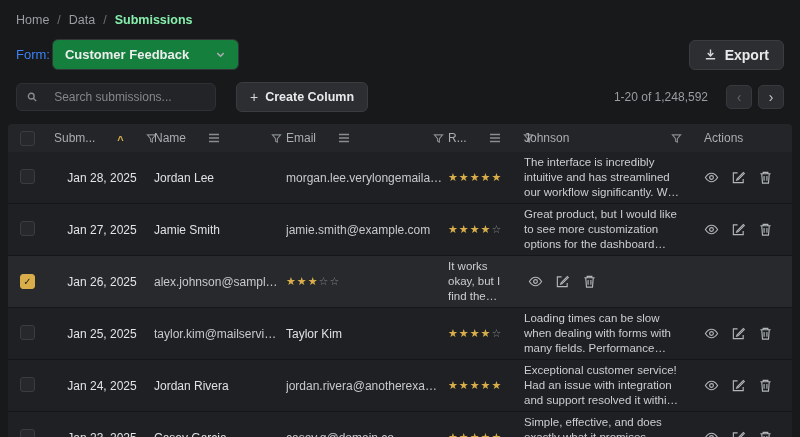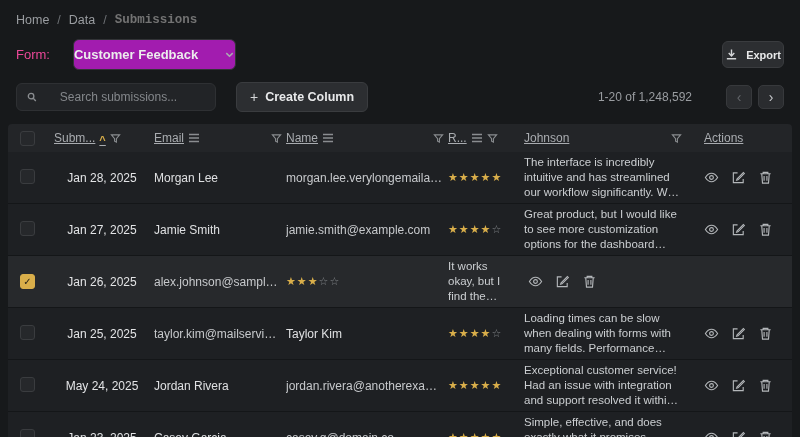--- a/index.html
+++ b/index.html
@@ -5,70 +5,70 @@
   * { margin:0; padding:0; box-sizing:border-box; }
   html,body { background:#101214; }
   .app {
     position:relative; width:800px; height:437px; overflow:hidden;
     background:#17191b; color:#d9dbdd;
     font-family:"Liberation Sans","DejaVu Sans",sans-serif; font-size:12px;
   }
   
   .breadcrumb { display:flex; align-items:center; gap:8px; padding:13px 16px 0 16px; font-size:12.5px; }
   .bc-item { color:#9a9da1; cursor:pointer; }
-  .bc-item.active { color:#737373; font-weight:bold;font-family:Liberation Mono, monospace; }
+  .bc-item.active { color:#86efac; font-weight:bold; }
   .bc-sep { color:#6d7074; }
   
   .bar1 { display:flex; align-items:center; margin:12px 16px 0 16px; }
-  .form-label { color:#ec4899; font-size:13px; margin-right:23px; }
+  .form-label { color:#3b82f6; font-size:13px; margin-right:2px; }
   .form-select {
-    display:flex; align-items:center; gap:26px; background:#a21caf; border:1px solid #323437;
-    border-radius:6px; padding:7px 0; cursor:pointer;
+    display:flex; align-items:center; gap:26px; background:#15803d; border:1px solid #323437;
+    border-radius:6px; padding:7px 12px; cursor:pointer;
   }
   .form-select .sel-value { font-weight:bold; font-size:13px; color:#eceded; }
   .icon-chevron { width:11px; height:11px; stroke:#a9acb0; fill:none; stroke-width:1.6; }
   .spacer { flex:1; }
   .btn-export {
     display:flex; align-items:center; gap:8px; background:#2c2e31; border:1px solid #3a3c3f;
-    border-radius:6px; padding:6px 2px; cursor:pointer; color:#e8e9ea; font-weight:bold; font-size:11px;
+    border-radius:6px; padding:6px 14px; cursor:pointer; color:#e8e9ea; font-weight:bold; font-size:14px;
   }
   .icon-download { width:13px; height:13px; stroke:#d4d6d8; fill:none; stroke-width:1.5; }
   
   .bar2 { display:flex; align-items:center; margin:12px 16px 0 16px; }
   .searchbox {
-    display:flex; align-items:center; gap:23px; background:#222427; border:1px solid #2e3033;
+    display:flex; align-items:center; gap:17px; background:#222427; border:1px solid #2e3033;
     border-radius:6px; padding:6px 10px; width:200px;
   }
   .icon-search { width:12px; height:12px; stroke:#8a8d90; fill:none; stroke-width:1.6; }
   .searchbox input {
     background:transparent; border:none; outline:none; color:#cfd1d3; font-size:12px; width:100%;
     font-family:"Liberation Sans","DejaVu Sans",sans-serif;
   }
   .searchbox input::placeholder { color:#84878b; }
   .btn-create {
     display:flex; align-items:center; gap:7px; background:#2c2e31; border:1px solid #3a3c3f;
     border-radius:6px; padding:6px 13px; margin-left:20px; cursor:pointer; color:#e8e9ea;
     font-weight:bold; font-size:12.5px;
   }
   .plus { font-weight:normal; font-size:14px; color:#d4d6d8; }
-  .range-text { color:#9a9da1; font-size:12px; margin-right:28px; }
+  .range-text { color:#9a9da1; font-size:12px; margin-right:12px; }
   .pg-btn {
     width:26px; height:24px; background:#2a2c2f; border:1px solid #37393c; border-radius:5px;
     display:inline-flex; align-items:center; justify-content:center; cursor:pointer;
     font-size:14px; color:#c8cacd; margin-left:6px;
   }
   .pg-btn.disabled { color:#63666a; cursor:default; }
   
   .table { margin:12px 8px 0 8px; }
   .trow, .thead {
     display:grid; grid-template-columns:36px 96px 128px 158px 72px 1fr 86px;
     align-items:center; column-gap:4px; padding:0 6px;
   }
   .thead { background:#232528; height:28px; border-radius:4px 4px 0 0; color:#a9acb0; font-size:12px; }
-  .hcell { display:flex; align-items:center; gap:4px;text-decoration:underline; }
+  .hcell { display:flex; align-items:center; gap:22px; }
   .hcell .grow { flex:1; }
   .icon-funnel { width:11px; height:11px; stroke:#8a8d90; fill:none; stroke-width:1.2; flex:none; }
   .icon-menu { width:12px; height:10px; stroke:#8a8d90; fill:none; stroke-width:1.3; flex:none; }
   .sort-asc { color:#d9ae4a; font-weight:bold; font-size:11px; line-height:8px; transform:translateY(2px); }
   .tbody .trow { background:#1e2023; height:52px; border-bottom:1px solid #141618; }
   .tbody .trow.selected { background:#27292c; }
   .checkbox {
     width:15px; height:15px; border-radius:3px; background:#26282b; border:1px solid #3a3c3f;
     display:inline-flex; align-items:center; justify-content:center; cursor:pointer;
     font-size:10px; color:#26282b; margin-left:6px;
@@ -143,40 +143,40 @@
           <span class="checkbox"></span>
         </div>
       <div class="hcell">
         <span>Subm...</span>
         <span class="sort-asc">^</span>
         <svg class="icon-funnel" viewBox="0 0 12 12">
             <path d="M1.5 2h9L7 6.2V10l-2-1V6.2z"></path>
           </svg>
       </div>
       <div class="hcell">
+        <span>Name</span>
+        <svg class="icon-menu" viewBox="0 0 12 10">
+            <path d="M1 1.5h10M1 5h10M1 8.5h10"></path>
+          </svg>
+        <span class="grow"></span>
+        <svg class="icon-funnel" viewBox="0 0 12 12">
+            <path d="M1.5 2h9L7 6.2V10l-2-1V6.2z"></path>
+          </svg>
+      </div>
+      <div class="hcell">
         <span>Email</span>
         <svg class="icon-menu" viewBox="0 0 12 10">
             <path d="M1 1.5h10M1 5h10M1 8.5h10"></path>
           </svg>
         <span class="grow"></span>
         <svg class="icon-funnel" viewBox="0 0 12 12">
             <path d="M1.5 2h9L7 6.2V10l-2-1V6.2z"></path>
           </svg>
       </div>
       <div class="hcell">
-        <span>Name</span>
-        <svg class="icon-menu" viewBox="0 0 12 10">
-            <path d="M1 1.5h10M1 5h10M1 8.5h10"></path>
-          </svg>
-        <span class="grow"></span>
-        <svg class="icon-funnel" viewBox="0 0 12 12">
-            <path d="M1.5 2h9L7 6.2V10l-2-1V6.2z"></path>
-          </svg>
-      </div>
-      <div class="hcell">
         <span>R...</span>
         <svg class="icon-menu" viewBox="0 0 12 10">
             <path d="M1 1.5h10M1 5h10M1 8.5h10"></path>
           </svg>
         <svg class="icon-funnel" viewBox="0 0 12 12">
             <path d="M1.5 2h9L7 6.2V10l-2-1V6.2z"></path>
           </svg>
       </div>
       <div class="hcell">
         <span>Johnson</span>
@@ -186,21 +186,21 @@
           </svg>
       </div>
       <div class="hcell">
         <span style="padding-left:4px">Actions</span>
       </div>
     </div>
     <div class="tbody">
         <div class="trow">
     <div class="cell"><span class="checkbox"></span></div>
     <div class="cell c-date">Jan 28, 2025</div>
-    <div class="cell c-name">Morgan Lee</div>
+    <div class="cell c-name">Jordan Lee</div>
     <div class="cell c-email">morgan.lee.verylongemailad...</div>
     <div class="cell c-rating"><span class="stars-filled">★★★★★</span><span class="stars-empty"></span></div>
     <div class="cell c-feedback">The interface is incredibly intuitive and has streamlined our workflow significantly. We were able to onboard the team in less than a day.</div>
     <div class="cell c-actions">
       <button class="act" title="View">
         <svg viewBox="0 0 16 16">
                 <path d="M1.5 8 C3.5 4.8 6 3.5 8 3.5 C10 3.5 12.5 4.8 14.5 8 C12.5 11.2 10 12.5 8 12.5 C6 12.5 3.5 11.2 1.5 8 Z"></path>
                 <circle cx="8" cy="8" r="2"></circle>
               </svg>
       </button>
@@ -292,21 +292,21 @@
       </button>
       <button class="act" title="Delete">
         <svg viewBox="0 0 16 16">
                 <path d="M2.5 4h11M5.5 4V2.5h5V4M4 4l.8 10h6.4L12 4M6.5 6.5v5M9.5 6.5v5"></path>
               </svg>
       </button>
     </div>
   </div>
         <div class="trow">
     <div class="cell"><span class="checkbox"></span></div>
-    <div class="cell c-date">May 24, 2025</div>
+    <div class="cell c-date">Jan 24, 2025</div>
     <div class="cell c-name">Jordan Rivera</div>
     <div class="cell c-email">jordan.rivera@anotherexam...</div>
     <div class="cell c-rating"><span class="stars-filled">★★★★★</span><span class="stars-empty"></span></div>
     <div class="cell c-feedback">Exceptional customer service! Had an issue with integration and support resolved it within an hour.</div>
     <div class="cell c-actions">
       <button class="act" title="View">
         <svg viewBox="0 0 16 16">
                 <path d="M1.5 8 C3.5 4.8 6 3.5 8 3.5 C10 3.5 12.5 4.8 14.5 8 C12.5 11.2 10 12.5 8 12.5 C6 12.5 3.5 11.2 1.5 8 Z"></path>
                 <circle cx="8" cy="8" r="2"></circle>
               </svg>

